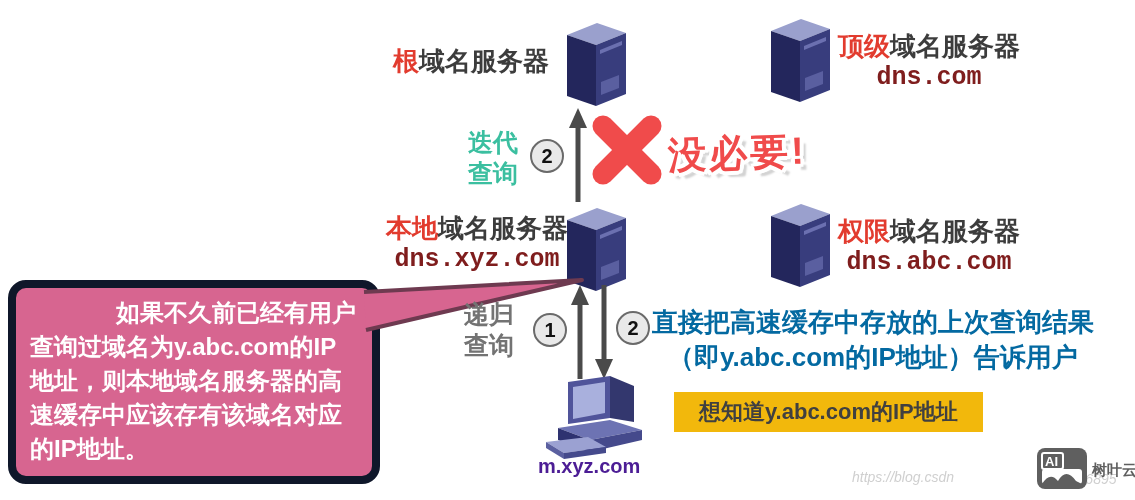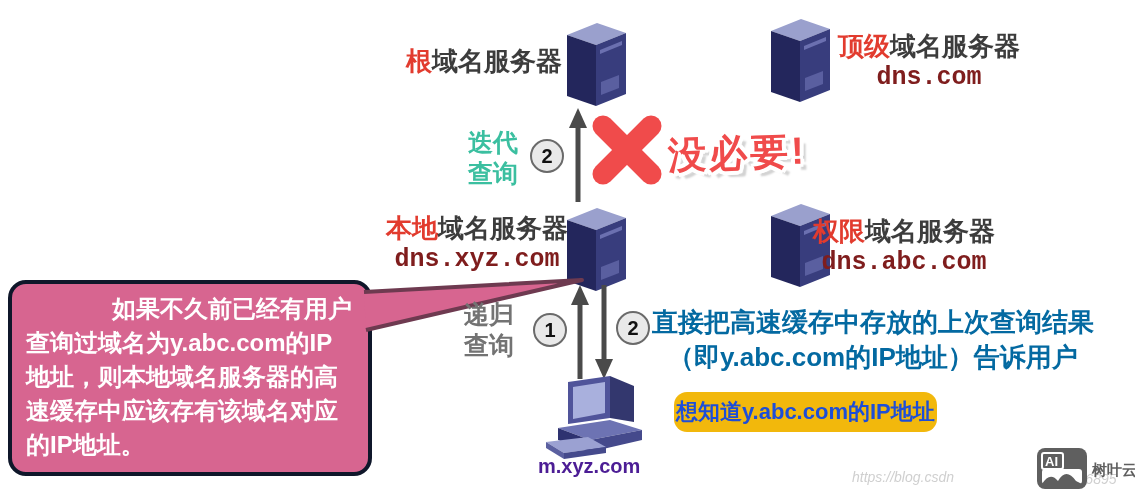--- a/index.html
+++ b/index.html
@@ -16,40 +16,40 @@
   .teal{color:#3bbfa0;}
   .purple{color:#737373;}
 
   .step-circle{width:30px;height:30px;border-radius:50%;background:#e9e9e9;border:2px solid #6a6a6a;
     color:#111;font-size:20px;font-weight:bold;display:flex;align-items:center;justify-content:center;}
 
   .verdict{font-size:38px;font-weight:bold;color:#f04b4b;letter-spacing:3px;transform:rotate(-2deg);
     text-shadow:-3px -3px 0 #fff,3px -3px 0 #fff,-3px 3px 0 #fff,3px 3px 0 #fff,
       -4px 0 0 #fff,4px 0 0 #fff,0 -4px 0 #fff,0 4px 0 #fff,6px 6px 2px rgba(0,0,0,.18);white-space:nowrap;}
 
-  .bubble{left:8px;top:280px;width:330px;background:#d76590;border:4px solid #0f172a;border-radius:18px;
+  .bubble{left:8px;top:280px;width:330px;background:#d76590;border:8px solid #0f172a;border-radius:18px;
     padding:8px 12px 10px 14px;color:#fff;font-size:24px;font-weight:bold;line-height:34px;}
   .bubble p{margin:0;text-indent:86px;}
 
   .resp-text{color:#0369a1;font-size:26px;font-weight:bold;line-height:35px;white-space:nowrap;}
   .resp-text .l2{margin-left:16px;}
 
-  .req-box{background:#f2b80c;color:#1d4ed8;font-size:22px;font-weight:bold;padding:5px 2px;white-space:nowrap;border-radius:13px;}
+  .req-box{background:#f2b80c;color:#404040;font-size:22px;font-weight:bold;padding:5px 25px;white-space:nowrap;}
 
   .client-host{font-size:20px;font-weight:bold;color:#4c1d95;white-space:nowrap;}
 
   .wm-brand{font-size:15px;font-weight:bold;color:#5f5f5f;white-space:nowrap;}
   .wm-url{font-size:14px;color:#a8a8a8;opacity:.55;white-space:nowrap;font-style:italic;}
 </style>
 </head>
 <body>
 
 <div class="canvas">
 
-  <div class="abs srv-label" style="left:406px;top:46px;text-align:center;">
+  <div class="abs srv-label" style="left:393px;top:46px;text-align:center;">
     <span class="red">根</span><span>域名服务器</span>
   </div>
   <svg class="abs" style="left:562px;top:20px;" width="70" height="88" viewBox="0 0 70 88">
     <polygon points="5,15 35,3 64,13 34,25" fill="#9aa0cd"></polygon>
     <polygon points="5,15 34,25 34,86 5,76" fill="#23265c"></polygon>
     <polygon points="34,25 64,13 64,74 34,86" fill="#383d7d"></polygon>
     <polygon points="38,30 60,21 60,25 38,34" fill="#6b70b0"></polygon>
     <polygon points="39,62 57,55 57,68 39,75" fill="#5a5fa0"></polygon>
   </svg>
 
@@ -95,21 +95,21 @@
     <polygon points="39,62 57,55 57,68 39,75" fill="#5a5fa0"></polygon>
   </svg>
 
   <svg class="abs" style="left:766px;top:201px;" width="70" height="88" viewBox="0 0 70 88">
     <polygon points="5,15 35,3 64,13 34,25" fill="#9aa0cd"></polygon>
     <polygon points="5,15 34,25 34,86 5,76" fill="#23265c"></polygon>
     <polygon points="34,25 64,13 64,74 34,86" fill="#383d7d"></polygon>
     <polygon points="38,30 60,21 60,25 38,34" fill="#6b70b0"></polygon>
     <polygon points="39,62 57,55 57,68 39,75" fill="#5a5fa0"></polygon>
   </svg>
-  <div class="abs label-block" style="left:813px;top:218px;width:182px;">
+  <div class="abs label-block" style="left:838px;top:218px;width:182px;">
     <div class="srv-label"><span class="red">权限</span><span>域名服务器</span></div>
     <div class="host">dns.abc.com</div>
   </div>
 
   <div class="abs bubble">
     <p>如果不久前已经有用户查询过域名为y.abc.com的IP地址，则本地域名服务器的高速缓存中应该存有该域名对应的IP地址。</p>
   </div>
   <svg class="abs" style="left:350px;top:270px;" width="240" height="80" viewBox="0 0 240 80">
     <path d="M14,22 L232,10 L16,60 Z" fill="#d76590"></path>
     <path d="M14,22 L232,10 L16,60" fill="none" stroke="#6e3a50" stroke-width="4" stroke-linejoin="round"></path>

